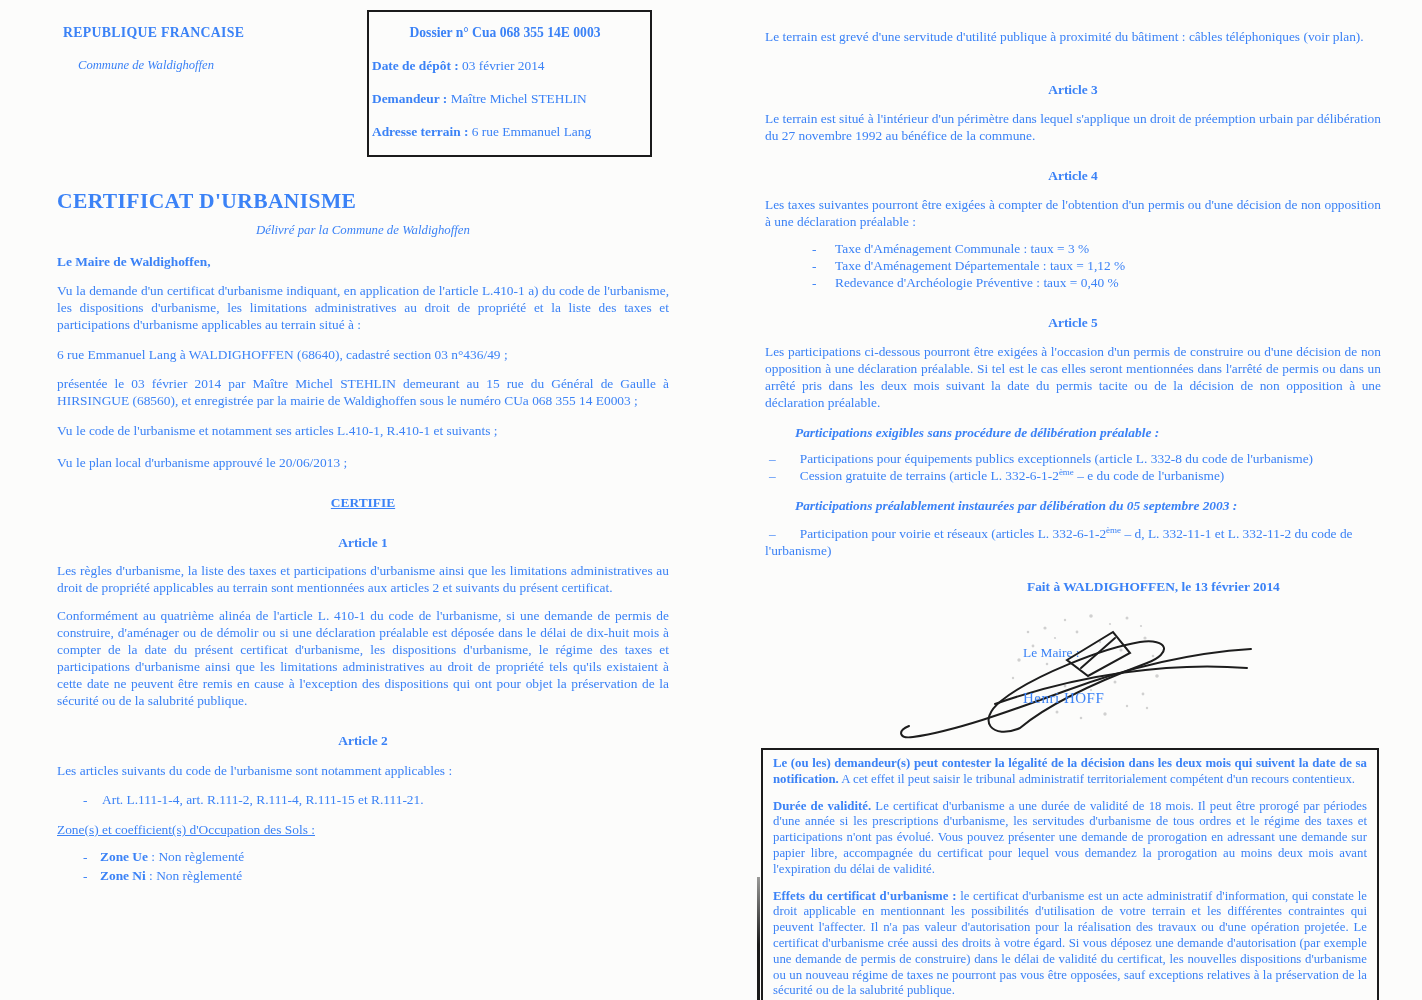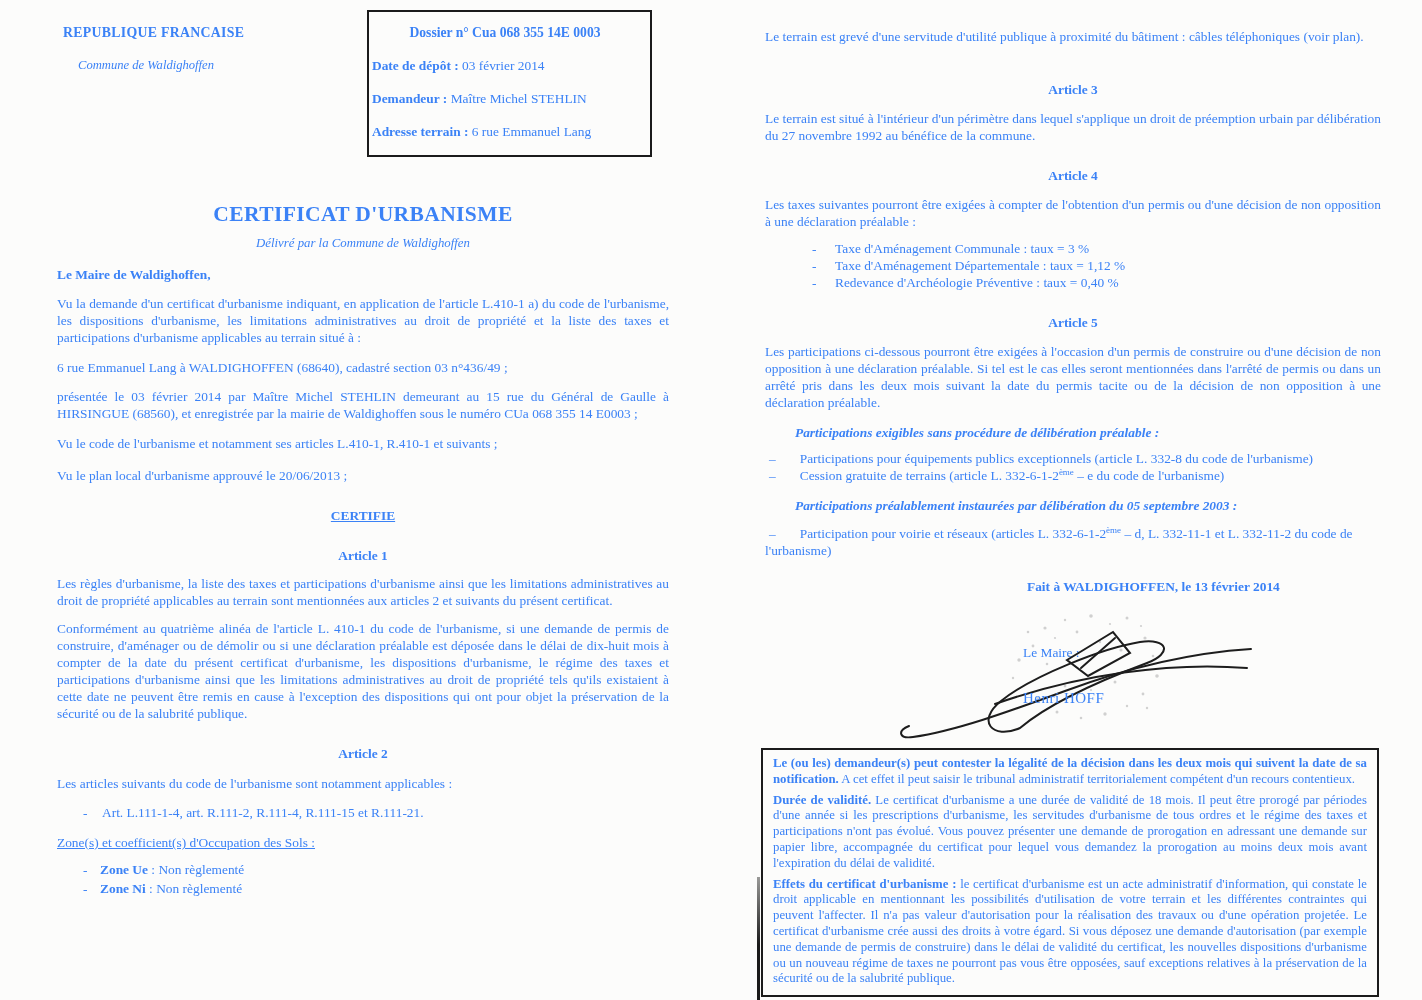--- a/index.html
+++ b/index.html
@@ -25,21 +25,21 @@
   .commune  { position:absolute; left:21px; top:57px; font-style:italic; font-size:12.6px; }
   .dossier-box {
     position:absolute; left:310px; top:10px; width:266px;
     border:2px solid #1b1b1b; padding:12px 12px 14px 3px; background:#fcfcfb;
   }
   .dossier-box .d-num { text-align:center; font-weight:bold; font-size:13.6px; margin-bottom:15px; }
   .dossier-box .row   { margin-bottom:14px; line-height:19px; }
   .dossier-box .row:last-child { margin-bottom:0; }
 
   
-  .title    { margin-top:20px;  text-align:center; font-weight:bold; font-size:21.5px; letter-spacing:.4px; }
+  .title    { margin-top:7px;  font-weight:bold; font-size:21.5px; letter-spacing:.4px; }
   .subtitle { margin-top:12px; text-align:center; font-style:italic; font-size:12.8px; }
   .salut    { margin-top:14px; font-weight:bold; }
   .mt11{margin-top:11px;} .mt12{margin-top:12px;} .mt13{margin-top:13px;}
   .mt14{margin-top:14px;} .mt15{margin-top:15px;}
   .art { margin-top:23px; text-align:center; font-weight:bold; }
 
   .li { display:flex; }
   .li .dash { flex:none; }
   .ind-l  { padding-left:26px; }  .ind-l  .dash { width:19px; }
   .ind-zl { padding-left:26px; }  .ind-zl .dash { width:17px; }
@@ -59,21 +59,21 @@
   .fait    { position:absolute; left:262px; top:578px; font-weight:bold; }
   .lemaire { position:absolute; left:258px; top:612px;margin-top:32px; }
   .sig     { position:absolute; left:130px; top:598px; width:360px; height:150px; }
   .sig-name{ position:absolute; left:258px; top:690px; font-size:15px; letter-spacing:.5px; }
 
   .legal-box {
     position:absolute; left:-4px; top:748px; width:594px;
     border:2px solid #1b1b1b; padding:6px 10px 8px 10px;
     font-size:12.8px; line-height:15.8px; text-align:justify; background:#fcfcfb;
   }
-  .legal-box p + p { margin-top:5px; }
+  .legal-box p + p { margin-top:11px; }
 
   .scan-line {
     position:absolute; left:757px; top:877px; width:2.5px; height:123px;
     background:linear-gradient(#9a9a98, #1a1a1a 55%);
   }
 </style>
 </head>
 <body>
 
 <div id="canvas">

